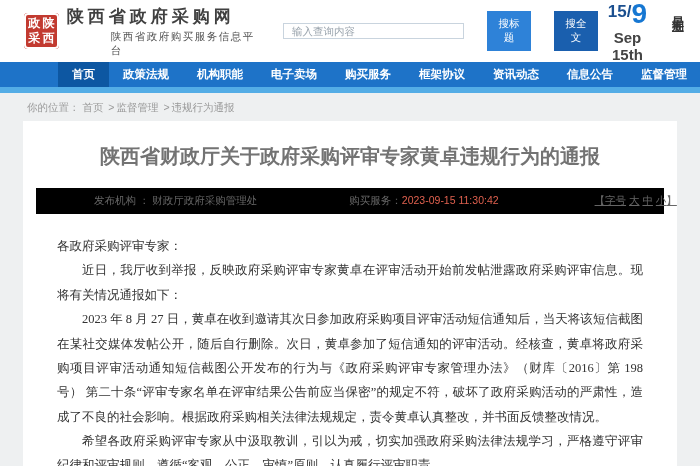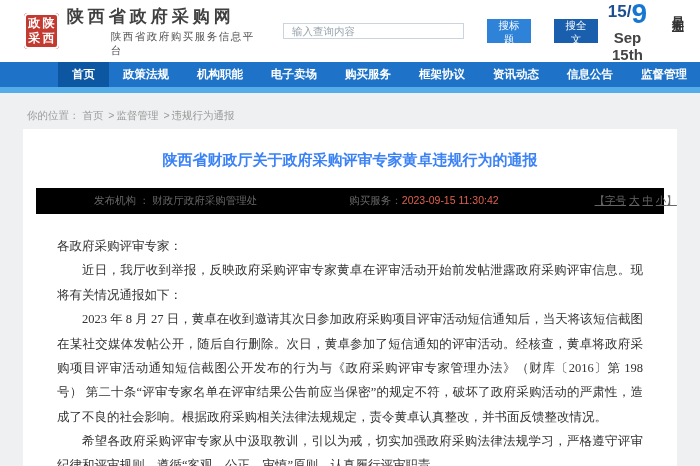--- a/index.html
+++ b/index.html
@@ -14,21 +14,21 @@
           padding:3px; }
   .seal span { color:#fff; font-size:12px; font-weight:bold; line-height:15px; text-align:center; }
   .site-names { margin-left:8px; }
   .site-name { font-size:17px; font-weight:bold; color:#404040; letter-spacing:4px; }
   .site-sub { font-size:10.5px; color:#555; letter-spacing:1.5px; margin-top:2px;padding-left:44px; }
 
   .search-group { display:flex; align-items:center; margin-left:24px; }
   .search-input { width:190px; height:16px; border:1px solid #c9d4de; font-size:10.5px;
                   padding:0 8px; color:#333; outline:none; background:#fff; }
   .search-input::placeholder { color:#9aa4ad; }
-  .btn-search { height:24px; border:none; color:#fff; font-size:10.5px; padding:0 7px;
+  .btn-search { height:40px; border:none; color:#fff; font-size:10.5px; padding:0 7px;
                 margin-left:23px; cursor:pointer; }
   .btn-title { background:#2e82d8; }
   .btn-full { background:#1a5fae; }
 
   .date-block { margin-left:auto; display:flex; align-items:center; }
   .date-nums { text-align:center; }
   .date-line1 { font-weight:bold; line-height:1; }
   .date-day { font-size:17px; color:#1b4f8f; vertical-align:6px; }
   .date-month { font-size:28px; color:#1677d2; }
   .date-en { font-size:15px; color:#444; font-weight:bold; margin-top:1px; }
@@ -36,27 +36,27 @@
              letter-spacing:3px; margin-left:12px; height:50px; }
 
   
   .nav { height:25px; background:#1e73c8; display:flex; align-items:stretch; padding:0 28px 0 58px; }
   .nav-item { color:#fff; font-size:11.5px; font-weight:bold; display:flex; align-items:center;
               padding:0 14px; cursor:pointer; white-space:nowrap; flex:1 1 auto; justify-content:center; }
   .nav-item.active { background:#0d57a2; }
   .nav-strip { height:6px; background:#54ade6; }
 
   
-  .breadcrumb { padding:16px 0 6px 27px; font-size:10.5px; color:#9a9a9a; background:#eef0f1; }
+  .breadcrumb { padding:8px 0 6px 27px; font-size:10.5px; color:#9a9a9a; background:#eef0f1; }
   .breadcrumb a { color:#9a9a9a; text-decoration:none; cursor:pointer; }
   .crumb-sep { margin:0 2px; }
 
   
   .card { background:#fff; margin:0 23px; min-height:360px; padding:22px 0 20px 0; }
-  .article-title { text-align:center; font-size:15px; font-weight:bold; color:#3b82f6;
+  .article-title { text-align:center; font-size:20px; font-weight:bold; color:#737373;
                    font-family:"Liberation Sans", sans-serif; }
   .meta-bar { background:#000000; margin:18px 13px 0 13px; height:26px; display:flex;
               align-items:center; font-size:10.5px; color:#666; padding:0 58px; }
   .meta-src { white-space:nowrap; }
   .meta-time { margin-left:92px; white-space:nowrap; }
   .meta-time .time-val { color:#e0614f; }
   .meta-font { margin-left:96px; white-space:nowrap; }
   .meta-font span { cursor:pointer;text-decoration:underline; }
 
   .article-body { font-family:"Liberation Serif","DejaVu Serif",serif; font-size:12.5px;

